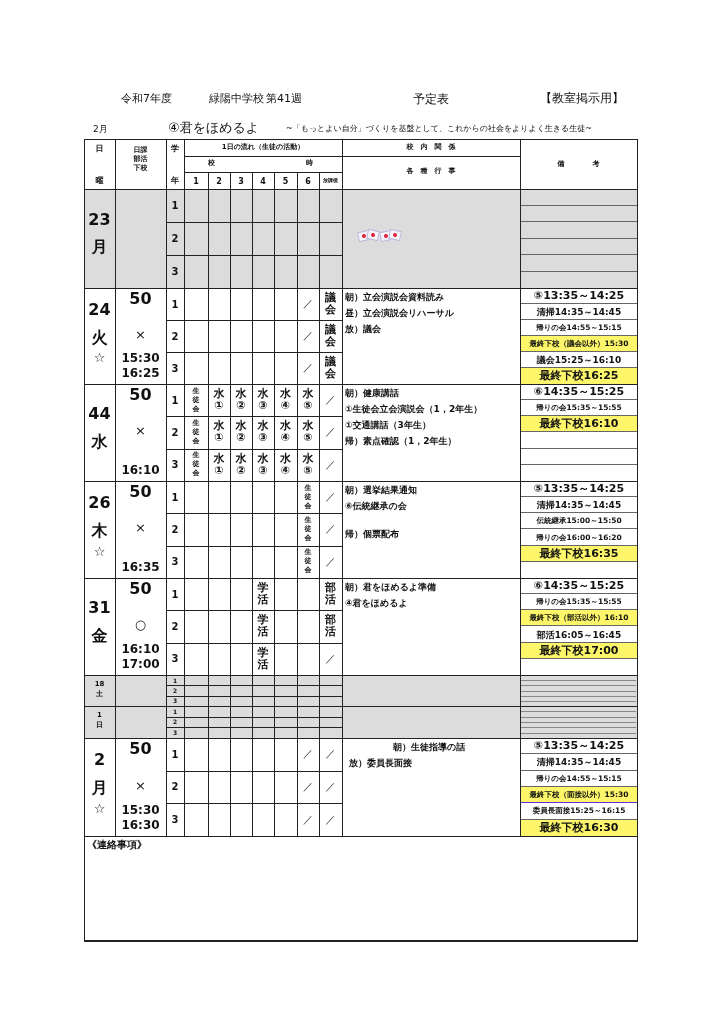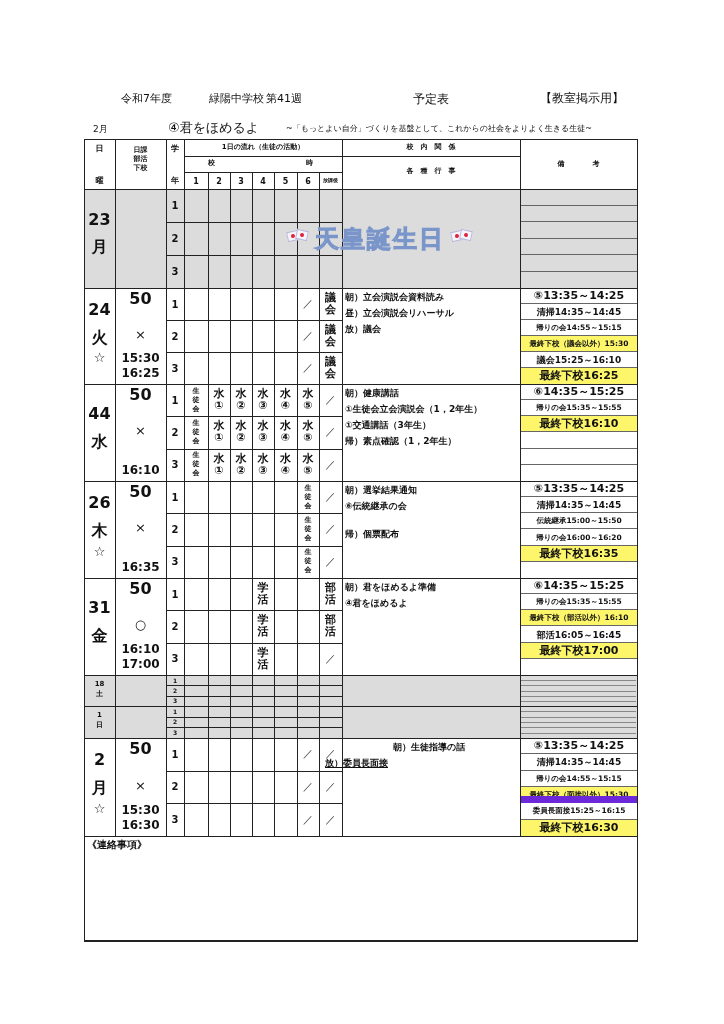--- a/index.html
+++ b/index.html
@@ -113,21 +113,20 @@
 <div class="abs biko" style="left:521px;top:205.5px;width:116px;height:16.5px;line-height:16.5px;font-size:11px;border-bottom:1px solid #666;"></div>
 <div class="abs biko" style="left:521px;top:222px;width:116px;height:16.5px;line-height:16.5px;font-size:11px;border-bottom:1px solid #666;"></div>
 <div class="abs biko" style="left:521px;top:238.5px;width:116px;height:16.5px;line-height:16.5px;font-size:11px;border-bottom:1px solid #666;"></div>
 <div class="abs biko" style="left:521px;top:255px;width:116px;height:16.5px;line-height:16.5px;font-size:11px;border-bottom:1px solid #666;"></div>
 <div class="abs biko" style="left:521px;top:271.5px;width:116px;height:16.5px;line-height:16.5px;font-size:11px;border-bottom:none;"></div>
 <div class="abs center" style="left:250px;top:223px;width:260px;height:32px;">
     <span class="flag">
       <i style="left:0;top:3px;transform:rotate(-12deg)"></i>
       <i style="left:9px;top:2px;transform:rotate(12deg)"></i>
     </span>
-    <span class="holiday" style="margin: 0px 6px;">天皇誕生日</span>
     <span class="flag">
       <i style="left:0;top:3px;transform:rotate(-12deg)"></i>
       <i style="left:9px;top:2px;transform:rotate(12deg)"></i>
     </span>
   </div>
 <div class="cell " style="left:84px;top:288px;width:32px;height:97px;"></div>
 <div class="abs daynum center" style="left:84px;top:299.2px;width:31px;flex-direction:column;">
     <div>24</div>
     <div style="margin-top: 6px;">火</div>
     <div style="font-size: 13px; font-weight: normal; margin-top: 1px;">☆</div>
@@ -571,22 +570,22 @@
 <div class="cell " style="left:208px;top:803.3333333333334px;width:23px;height:33.66666666666663px;"></div>
 <div class="cell " style="left:230px;top:803.3333333333334px;width:23px;height:33.66666666666663px;"></div>
 <div class="cell " style="left:252px;top:803.3333333333334px;width:23px;height:33.66666666666663px;"></div>
 <div class="cell " style="left:274px;top:803.3333333333334px;width:24px;height:33.66666666666663px;"></div>
 <div class="cell " style="left:297px;top:803.3333333333334px;width:23px;height:33.66666666666663px;"></div>
 <div class="abs center slash" style="left:297px;top:803.3333333333334px;width:22px;height:32.666666666666664px;">／</div>
 <div class="cell " style="left:319px;top:803.3333333333334px;width:24px;height:33.66666666666663px;"></div>
 <div class="abs center slash" style="left:319px;top:803.3333333333334px;width:23px;height:32.666666666666664px;">／</div>
 <div class="cell " style="left:342px;top:738px;width:179px;height:99px;"></div>
 <div class="abs note-line" style="left:343px;top:741px;width:176px;margin-left:48px;">朝）生徒指導の話</div>
-<div class="abs note-line" style="left:323px;top:757px;width:176px;text-decoration:underline;">放）委員長面接</div>
+<div class="abs note-line" style="left:347px;top:757px;width:176px;">放）委員長面接</div>
 <div class="cell " style="left:520px;top:738px;width:118px;height:99px;"></div>
 <div class="abs biko" style="left:521px;top:738px;width:116px;height:16.333333333333332px;line-height:16.333333333333332px;font-size:11px;border-bottom:1px solid #666;">⑤13:35～14:25</div>
 <div class="abs biko" style="left:521px;top:754.3333333333334px;width:116px;height:16.333333333333332px;line-height:16.333333333333332px;font-size:9px;border-bottom:1px solid #666;">清掃14:35～14:45</div>
 <div class="abs biko" style="left:521px;top:770.6666666666666px;width:116px;height:16.333333333333332px;line-height:16.333333333333332px;font-size:7.5px;border-bottom:1px solid #666;">帰りの会14:55～15:15</div>
-<div class="abs biko yel" style="left:521px;top:787px;width:116px;height:16.333333333333332px;line-height:16.333333333333332px;font-size:7.5px;border-bottom:7px solid #6d28d9;">最終下校（面接以外）15:30</div>
+<div class="abs biko yel" style="left:521px;top:787px;width:116px;height:16.333333333333332px;line-height:16.333333333333332px;font-size:7.5px;border-bottom:1px solid #6d28d9;">最終下校（面接以外）15:30</div>
 <div class="abs biko" style="left:521px;top:803.3333333333334px;width:116px;height:16.333333333333332px;line-height:16.333333333333332px;font-size:7.5px;border-bottom:1px solid #666;">委員長面接15:25～16:15</div>
 <div class="abs biko yel" style="left:521px;top:819.6666666666666px;width:116px;height:16.333333333333332px;line-height:16.333333333333332px;font-size:11px;border-bottom:none;">最終下校16:30</div>
 <div class="cell " style="left:84px;top:836px;width:554px;height:106px;"></div>
 <div class="abs sm" style="left:87px;top:838px;font-size:10px;">《連絡事項》</div>
 
 </body></html>

